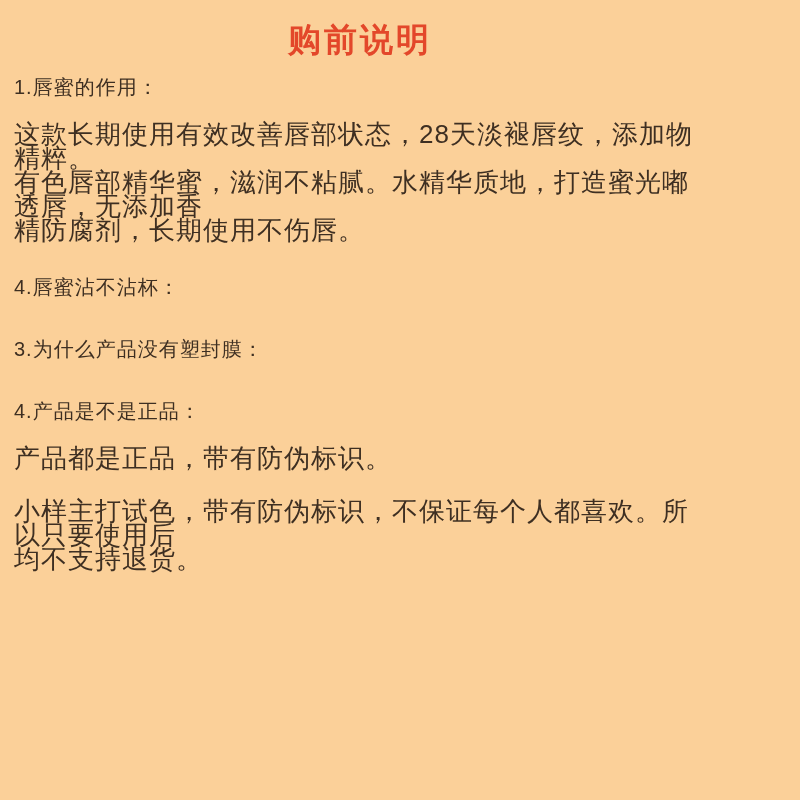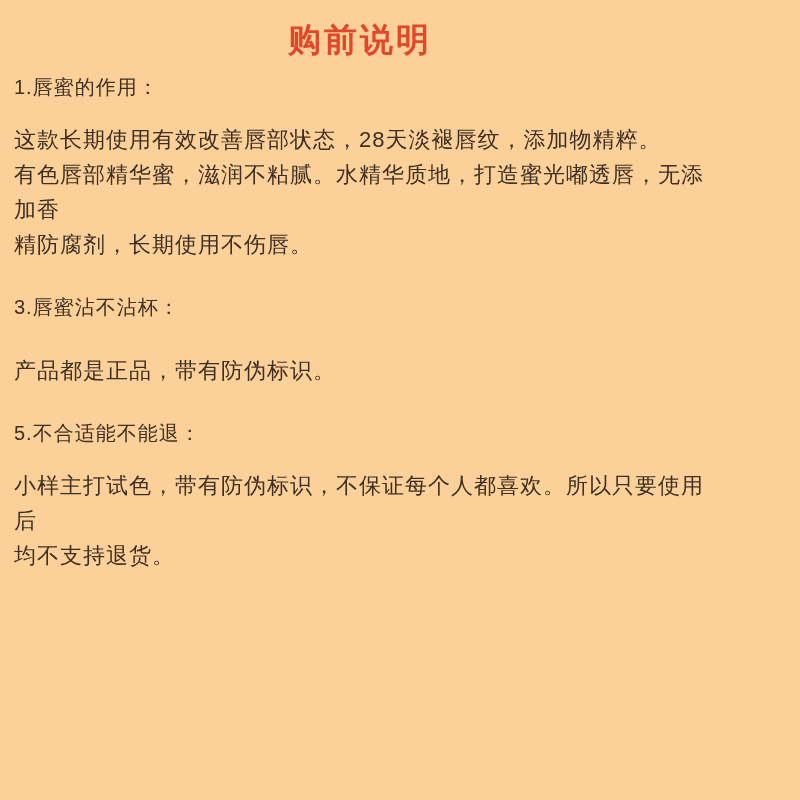--- a/index.html
+++ b/index.html
@@ -33,48 +33,49 @@
     margin-bottom: 13px;
   }
   .section { margin-bottom: 29px; }
   .section-heading {
     font-size: 20px;
     line-height: 33px;
     letter-spacing: 1px;
     margin-bottom: 18px;
   }
   .section-body {
-    font-size: 22px;
-    line-height: 35px;
+    font-size: 26px;
+    line-height: 24px;
     letter-spacing: 1px;
     white-space: pre-line; 
   }
 </style>
 </head>
 <body>
 
 <div class="page">
   <h1 class="page-title">购前说明</h1>
 
   <div class="section">
     <div class="section-heading">1.唇蜜的作用：</div>
     <div class="section-body">这款长期使用有效改善唇部状态，28天淡褪唇纹，添加物精粹。
 有色唇部精华蜜，滋润不粘腻。水精华质地，打造蜜光嘟透唇，无添加香
 精防腐剂，长期使用不伤唇。</div>
   </div>
 
   <div class="section">
-    <div class="section-heading">3.唇蜜沾不沾杯：</div>
+    <div class="section-heading">4.唇蜜沾不沾杯：</div>
   </div>
 
   <div class="section">
+    <div class="section-heading">3.为什么产品没有塑封膜：</div>
   </div>
 
   <div class="section">
+    <div class="section-heading">4.产品是不是正品：</div>
     <div class="section-body">产品都是正品，带有防伪标识。</div>
   </div>
 
   <div class="section">
-    <div class="section-heading">5.不合适能不能退：</div>
     <div class="section-body">小样主打试色，带有防伪标识，不保证每个人都喜欢。所以只要使用后
 均不支持退货。</div>
   </div>
 </div>
 
 </body></html>

